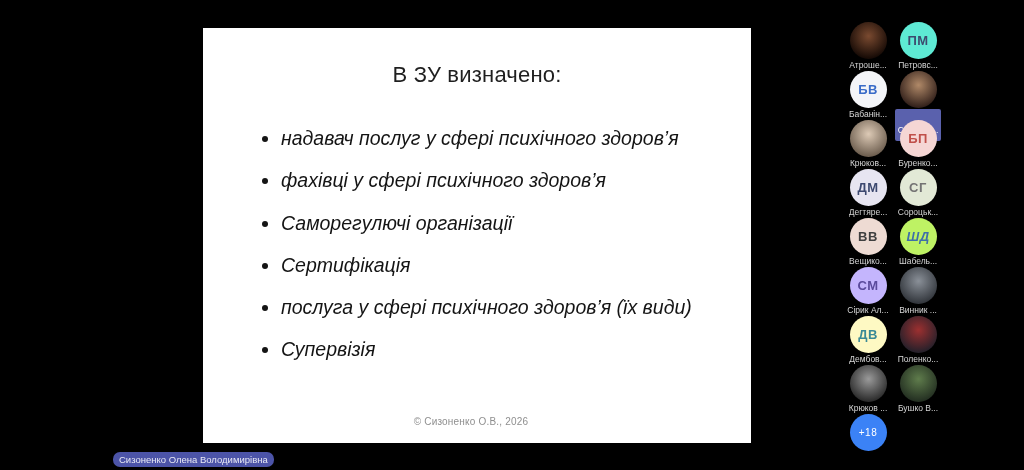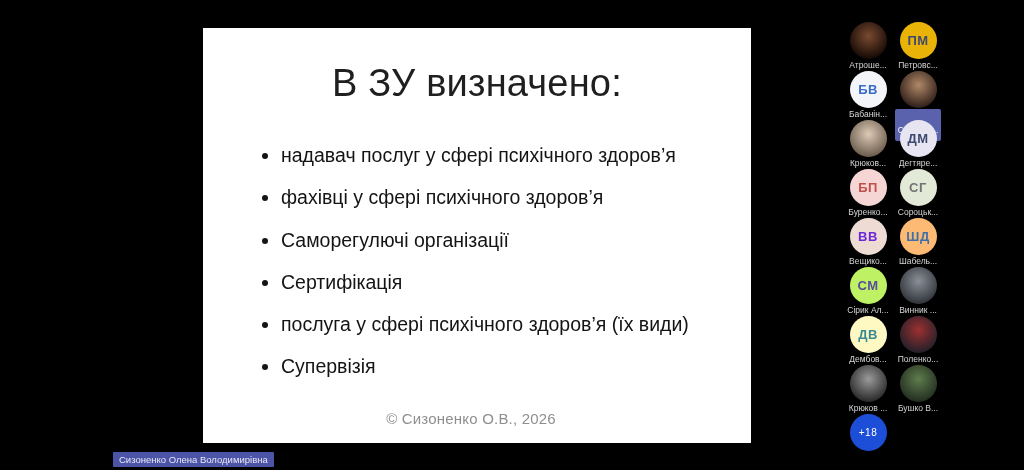--- a/index.html
+++ b/index.html
@@ -6,37 +6,37 @@
   body{
     width:1024px;height:470px;position:relative;overflow:hidden;
     background:#000;font-family:"Liberation Sans", sans-serif;
   }
   
   .slide{
     position:absolute;left:203px;top:28px;width:548px;height:415px;
     background:#ffffff;box-sizing:border-box;
   }
   .slide-title{
-    text-align:center;margin-top:34px;font-size:38px;color:#1f1f1f;
+    text-align:center;margin-top:34px;font-size:22px;color:#1f1f1f;
     font-weight:400;letter-spacing:.2px;
   }
   .slide-bullets{
     margin:36px 30px 0 58px;padding-left:20px;list-style:disc outside;
-    font-size:19.5px;color:#141414;
+    font-size:19.5px;color:#141414;font-style:italic;
   }
   .slide-bullets li{margin-bottom:13px;line-height:1.5;}
   .slide-footer{
     position:absolute;left:0;right:12px;bottom:16px;text-align:center;
-    font-size:15px;color:#8f8f8f;letter-spacing:.2px;
+    font-size:10px;color:#8f8f8f;letter-spacing:.2px;
   }
   
   .speaker-tag{
     position:absolute;left:113px;top:452px;height:15px;line-height:15px;
     background:#4c54a8;color:#e8e9f5;font-size:9.5px;padding:0 6px;
-    border-radius:1px;white-space:nowrap;
+    border-radius:7px;white-space:nowrap;
   }
   
   .participants{
     position:absolute;left:843px;top:22px;
     display:grid;grid-template-columns:50px 50px;grid-auto-rows:49px;
   }
   .tile{width:50px;display:flex;flex-direction:column;align-items:center;}
   .avatar{
     width:37px;height:37px;border-radius:50%;flex:none;
     display:flex;align-items:center;justify-content:center;
@@ -67,57 +67,57 @@
 </div>
 
 <div class="speaker-tag">Сизоненко Олена Володимирівна</div>
 
 <div class="participants">
     <div class="tile">
       <div class="avatar" style="background: radial-gradient(circle at 50% 38%, rgb(122, 74, 48) 0%, rgb(23, 11, 6) 75%);"></div>
       <div class="pname">Атроше...</div>
     </div>
     <div class="tile">
-      <div class="avatar" style="background: #eab308; color: rgb(61, 74, 110);">ПМ</div>
+      <div class="avatar" style="background: #5eead4; color: rgb(61, 74, 110);">ПМ</div>
       <div class="pname">Петровс...</div>
     </div>
     <div class="tile">
       <div class="avatar" style="background: rgb(244, 245, 248); color: rgb(58, 108, 200);">БВ</div>
       <div class="pname">Бабанін...</div>
     </div>
     <div class="tile">
       <div class="avatar" style="background: radial-gradient(circle at 50% 38%, rgb(176, 137, 104) 0%, rgb(51, 33, 27) 75%);"></div>
       <div class="pname hl">Сизонен...</div>
     </div>
     <div class="tile">
       <div class="avatar" style="background: radial-gradient(circle at 50% 38%, rgb(221, 202, 182) 0%, rgb(110, 95, 80) 75%);"></div>
       <div class="pname">Крюков...</div>
     </div>
     <div class="tile">
+      <div class="avatar" style="background: rgb(245, 214, 212); color: rgb(192, 80, 74);">БП</div>
+      <div class="pname">Буренко...</div>
+    </div>
+    <div class="tile">
       <div class="avatar" style="background: rgb(231, 229, 241); color: rgb(60, 72, 111);">ДМ</div>
       <div class="pname">Дегтяре...</div>
-    </div>
-    <div class="tile">
-      <div class="avatar" style="background: rgb(245, 214, 212); color: rgb(192, 80, 74);">БП</div>
-      <div class="pname">Буренко...</div>
     </div>
     <div class="tile">
       <div class="avatar" style="background: rgb(226, 233, 214); color: #737373;">СГ</div>
       <div class="pname">Сороцьк...</div>
     </div>
     <div class="tile">
-      <div class="avatar" style="background: rgb(238, 219, 211); color: #6d28d9;">ВВ</div>
+      <div class="avatar" style="background: rgb(238, 219, 211); color: #404040;">ВВ</div>
       <div class="pname">Вещико...</div>
     </div>
     <div class="tile">
-      <div class="avatar" style="background: #fdba74; color: rgb(63, 111, 168);">ШД</div>
+      <div class="avatar" style="background: #bef264; color: rgb(63, 111, 168); font-style: italic;">ШД</div>
       <div class="pname">Шабель...</div>
     </div>
     <div class="tile">
-      <div class="avatar" style="background: #bef264; color: rgb(90, 74, 156);">СМ</div>
+      <div class="avatar" style="background: #c4b5fd; color: rgb(90, 74, 156);">СМ</div>
       <div class="pname">Сірик Ал...</div>
     </div>
     <div class="tile">
       <div class="avatar" style="background: radial-gradient(circle at 50% 38%, rgb(138, 144, 152) 0%, rgb(51, 55, 61) 75%);"></div>
       <div class="pname">Винник ...</div>
     </div>
     <div class="tile">
       <div class="avatar" style="background: #fef9c3; color: rgb(58, 138, 150);">ДВ</div>
       <div class="pname">Дембов...</div>
     </div>
@@ -127,15 +127,15 @@
     </div>
     <div class="tile">
       <div class="avatar" style="background: radial-gradient(circle at 50% 38%, rgb(154, 154, 154) 0%, rgb(44, 44, 44) 75%);"></div>
       <div class="pname">Крюков ...</div>
     </div>
     <div class="tile">
       <div class="avatar" style="background: radial-gradient(circle at 50% 38%, rgb(95, 124, 76) 0%, rgb(36, 48, 34) 75%);"></div>
       <div class="pname">Бушко В...</div>
     </div>
     <div class="tile">
-      <div class="avatar overflow-avatar" style="background: #1d4ed8; color: rgb(255, 255, 255);">+18</div>
+      <div class="avatar overflow-avatar" style="background: #3b82f6; color: rgb(255, 255, 255);">+18</div>
     </div>
   </div>
 
 </body></html>

